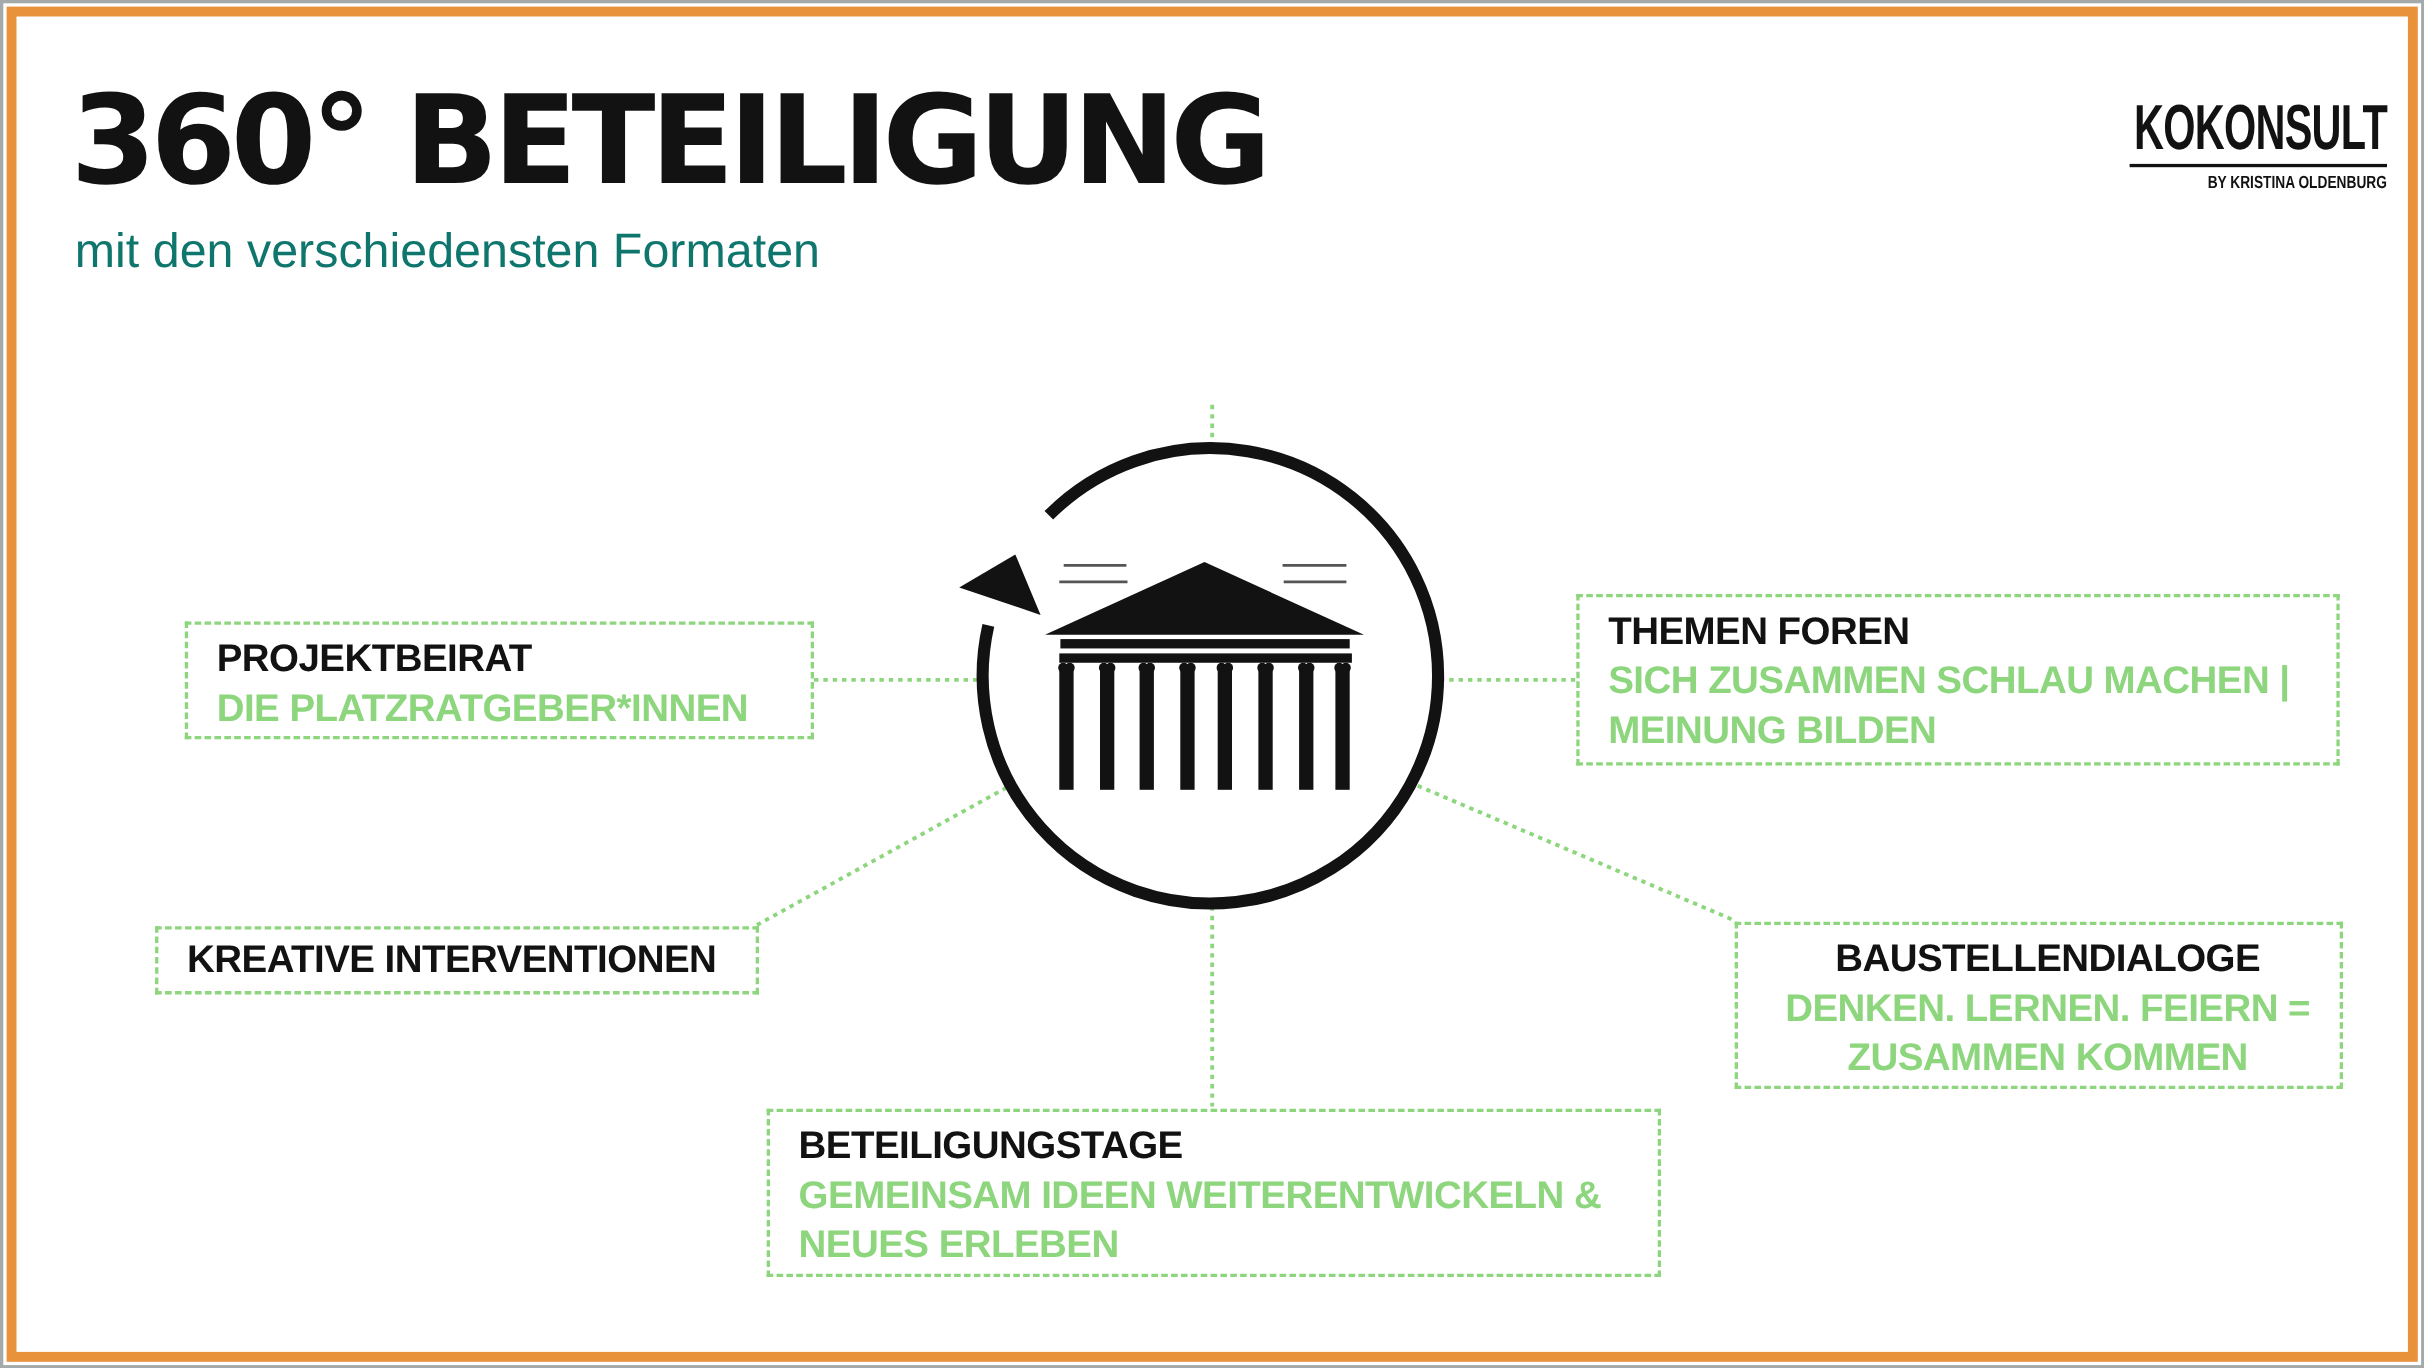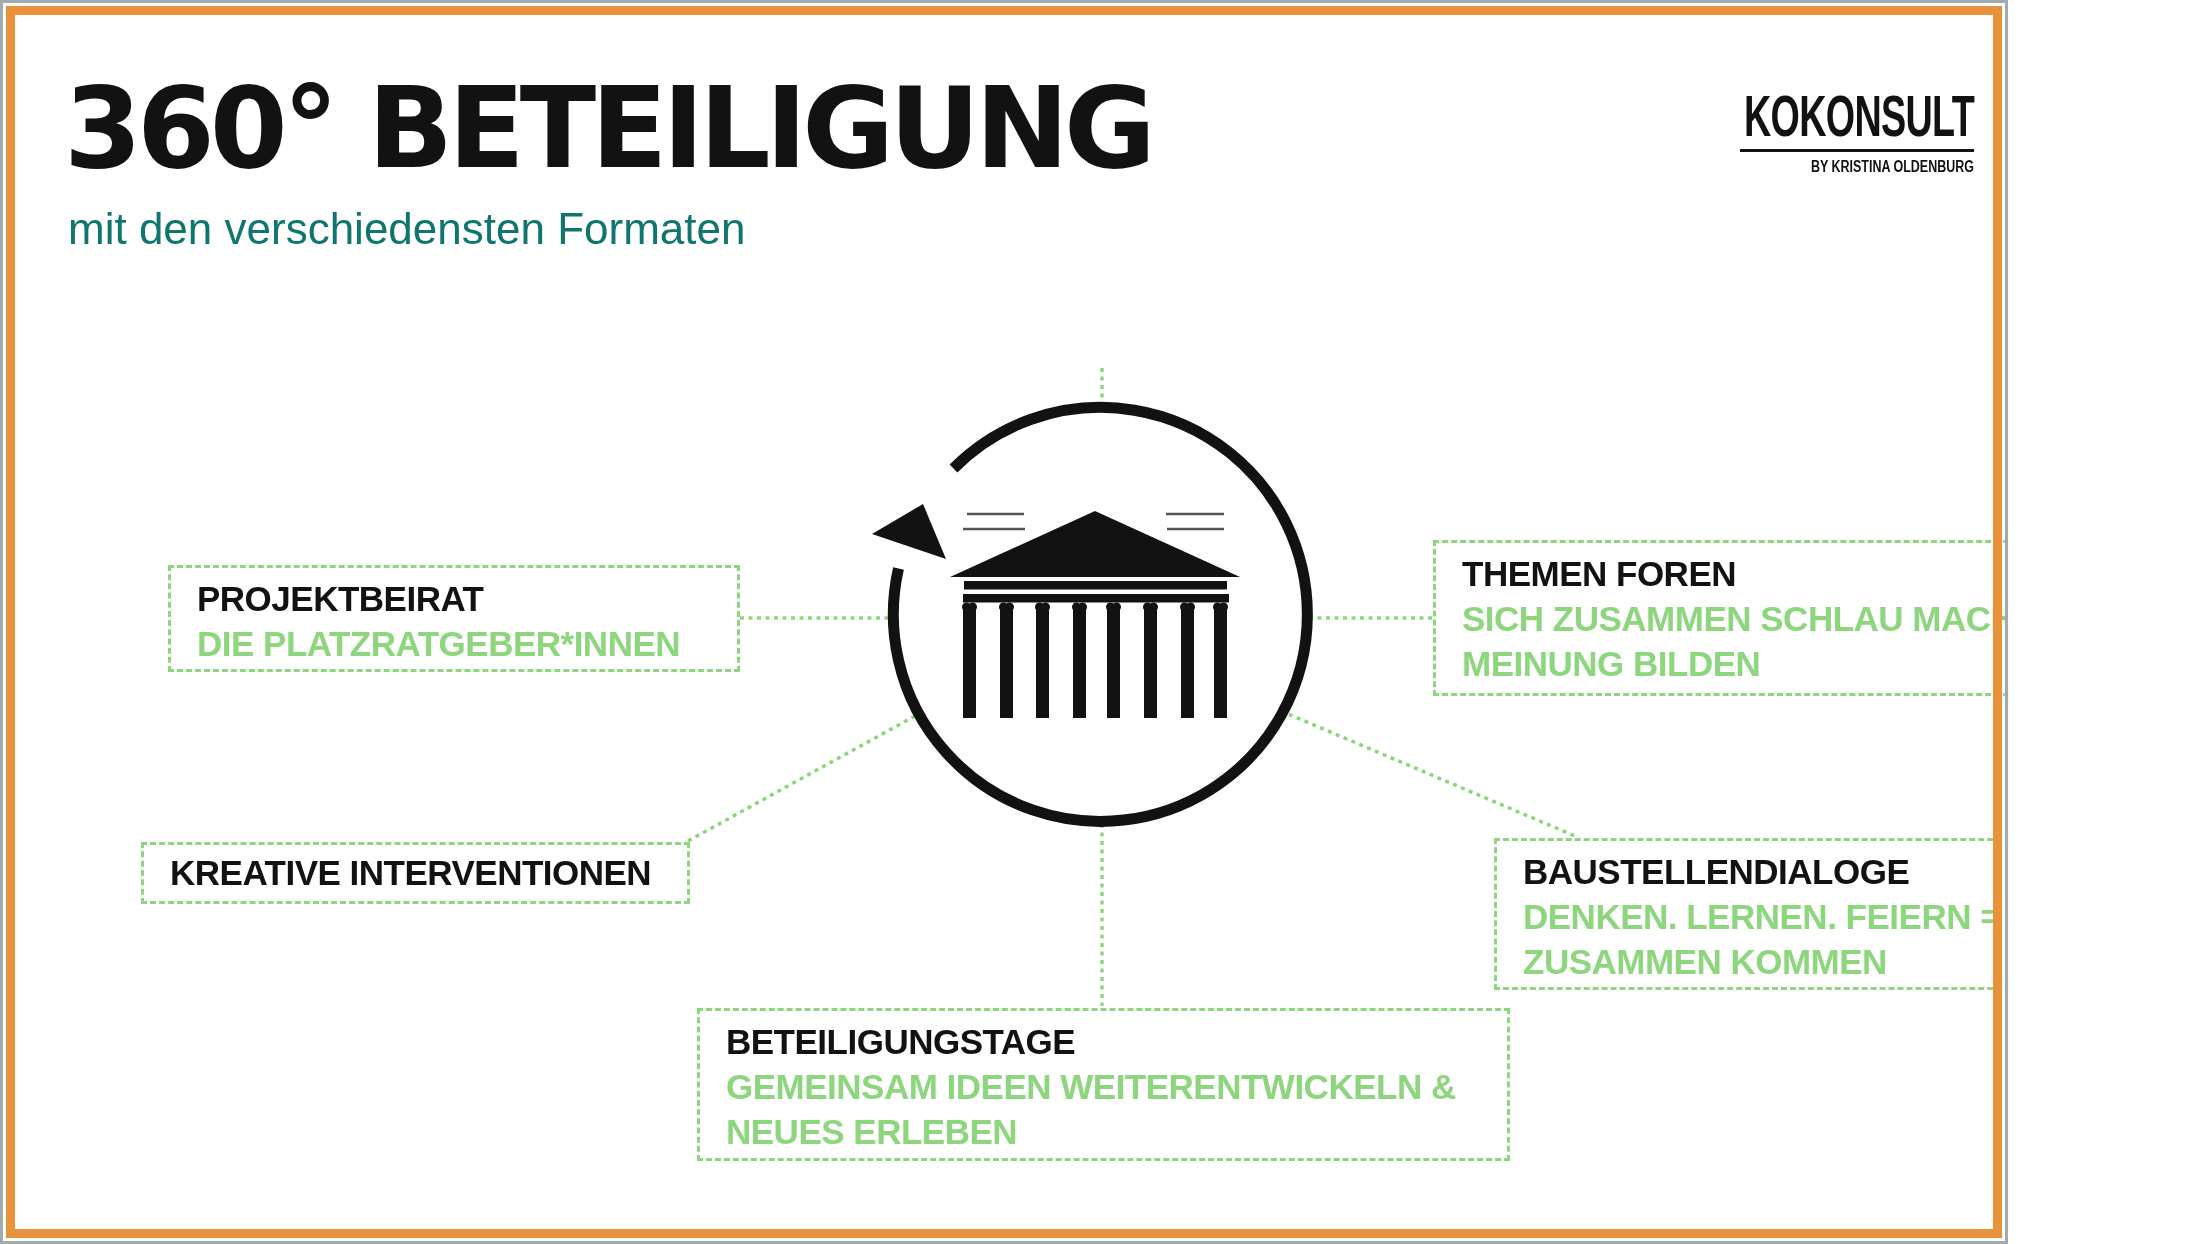--- a/index.html
+++ b/index.html
@@ -1,18 +1,18 @@
 <!DOCTYPE html>
 <html><head>
 <meta charset="utf-8">
 <style>
   html,body{margin:0;padding:0;background:#fff;}
   #stage{
     position:relative;
-    width:2008px;height:1244px;
+    width:2204px;height:1244px;
     background:#fff;
     overflow:hidden;
     font-family:"Liberation Sans",sans-serif;
   }
   
   .frame-grey{position:absolute;inset:0;border:3px solid #a4a9a9;pointer-events:none;}
   .frame-orange{position:absolute;inset:6px;border:9px solid #e8923c;pointer-events:none;}
 
   
   .title{
@@ -54,21 +54,21 @@
   .fbox .sublabel{
     font-weight:bold;font-size:35px;line-height:45px;
     letter-spacing:-0.5px;color:#8dd67e;
   }
   .fbox .sublabel:empty{display:none;}
 
   .box-workshop   {left:755px; top:257px; width:694px; height:109px;}
   .box-projekt    {left:168px; top:565px; width:572px; height:107px;}
   .box-themen     {left:1433px;top:540px; width:694px; height:156px;}
   .box-kreativ    {left:141px; top:842px; width:549px; height:62px; padding-top:5px;}
-  .box-baustellen {left:1494px;top:838px; width:553px; height:152px;}
+  .box-baustellen {left:1577px;top:838px; width:553px; height:152px;text-align:center;}
   .box-beteiligung{left:697px; top:1008px;width:813px; height:153px;}
 
   
   .overlay{position:absolute;inset:0;pointer-events:none;}
 </style>
 </head>
 <body>
 
 <div id="stage">
 

